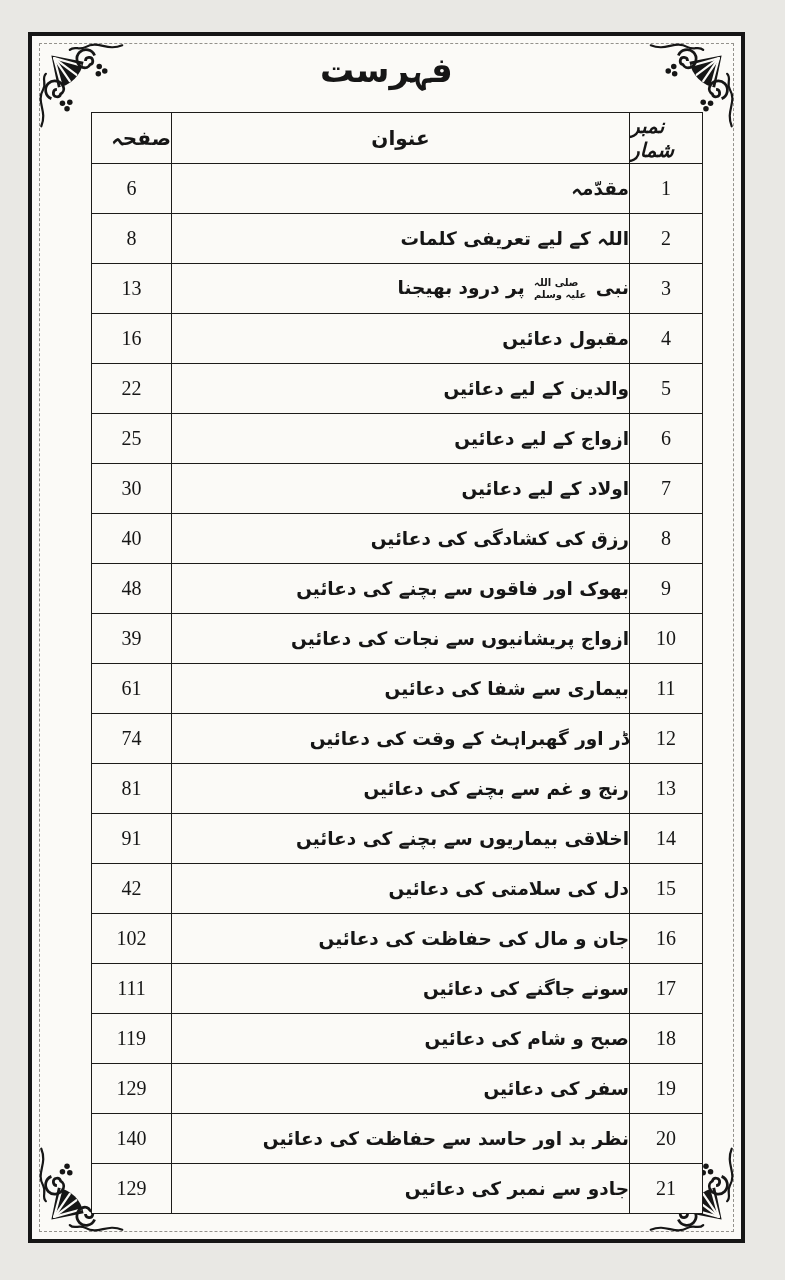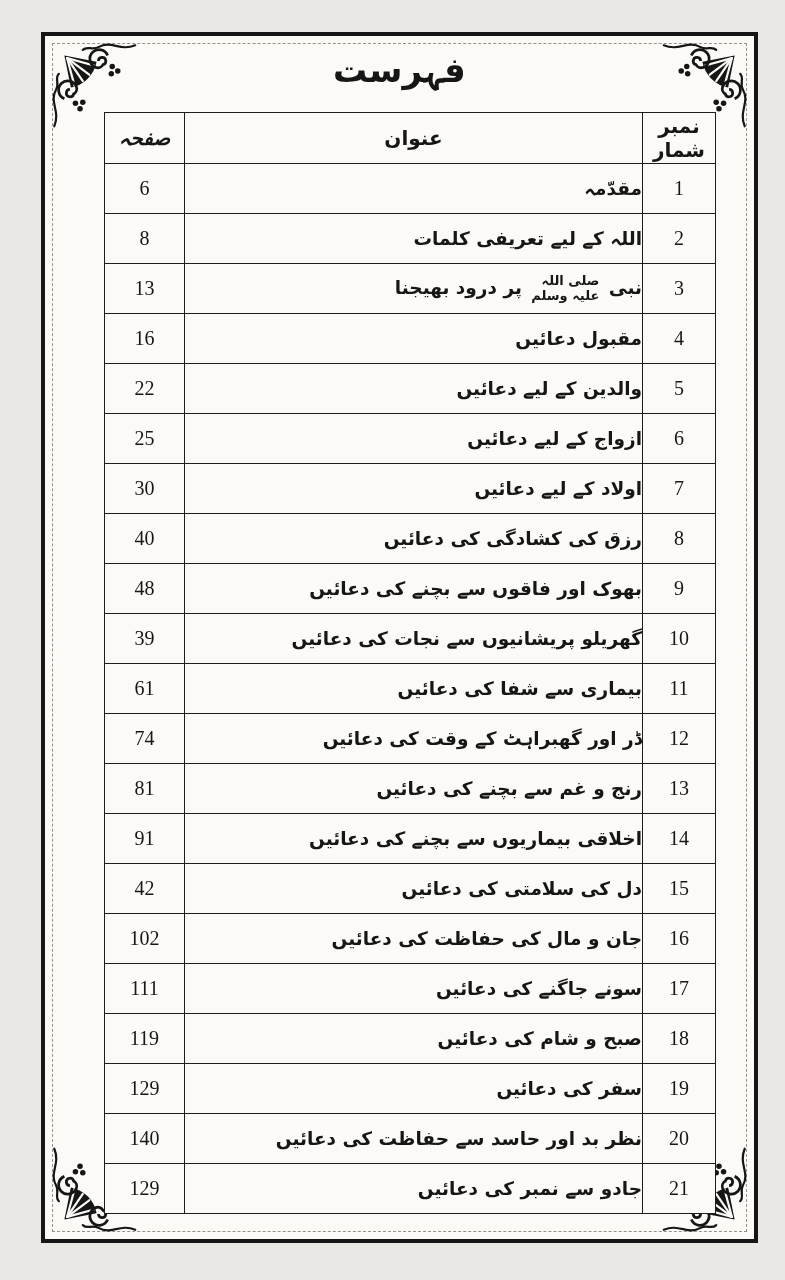--- a/index.html
+++ b/index.html
@@ -13,21 +13,21 @@
     background:var(--margin);
     font-family:"DejaVu Sans",sans-serif;
     color:var(--ink);
   }
   .sheet{
     position:relative;width:785px;height:1280px;overflow:hidden;
     background:var(--margin);
   }
   
   .frame{
-    position:absolute;left:41px;top:32px;width:717px;height:1211px;
+    position:absolute;left:28px;top:32px;width:717px;height:1211px;
     background:var(--paper);
     border:4px solid var(--ink);
     box-sizing:border-box;
   }
   .inner-dash{
     position:absolute;inset:7px;
     border:1px dashed #94928c;
     pointer-events:none;
   }
   .corner{
@@ -56,42 +56,42 @@
   table.toc th, table.toc td{
     border:1.6px solid #1d1c1a;
     padding:0;
     vertical-align:middle;
     overflow:hidden;
   }
   col.c-serial{width:73px;}
   col.c-title{width:458px;}
   col.c-page{width:80px;}
   thead th{height:50px;font-size:20px;font-weight:bold;direction:rtl;}
-  th.h-serial{text-align:center;}
+  th.h-serial{text-align:left;font-style:italic;}
   th.h-title{text-align:center;padding:0 14px;}
-  th.h-page{text-align:center;font-style:italic;}
+  th.h-page{text-align:right;}
   tbody tr{height:50px;}
   td.serial, td.page{
     text-align:center;
     font-family:"Liberation Serif",serif;
     font-size:20px;
   }
   td.title{
     text-align:right;
     padding:0 10px;
     font-size:18.5px;
     font-weight:bold;
     direction:rtl;
     white-space:nowrap;
   }
   
   .saw{
     display:inline-block;
-    font-size:13px;line-height:1.15;
-    text-align:right;vertical-align:middle;
+    font-size:10px;line-height:1.15;
+    text-align:left;vertical-align:middle;
     margin:7px 3px;font-weight:bold;
   }
 </style>
 </head>
 <body>
 
 <div class="sheet">
 
   <svg width="0" height="0" style="position:absolute" aria-hidden="true">
     <symbol id="flourish" viewBox="0 0 100 100">
@@ -191,21 +191,21 @@
             <td class="title">رزق کی کشادگی کی دعائیں</td>
             <td class="page">40</td>
           </tr>
           <tr>
             <td class="serial">9</td>
             <td class="title">بھوک اور فاقوں سے بچنے کی دعائیں</td>
             <td class="page">48</td>
           </tr>
           <tr>
             <td class="serial">10</td>
-            <td class="title">گھریلو پریشانیوں سے نجات کی دعائیں</td>
+            <td class="title">ازواج پریشانیوں سے نجات کی دعائیں</td>
             <td class="page">39</td>
           </tr>
           <tr>
             <td class="serial">11</td>
             <td class="title">بیماری سے شفا کی دعائیں</td>
             <td class="page">61</td>
           </tr>
           <tr>
             <td class="serial">12</td>
             <td class="title">ڈر اور گھبراہٹ کے وقت کی دعائیں</td>

